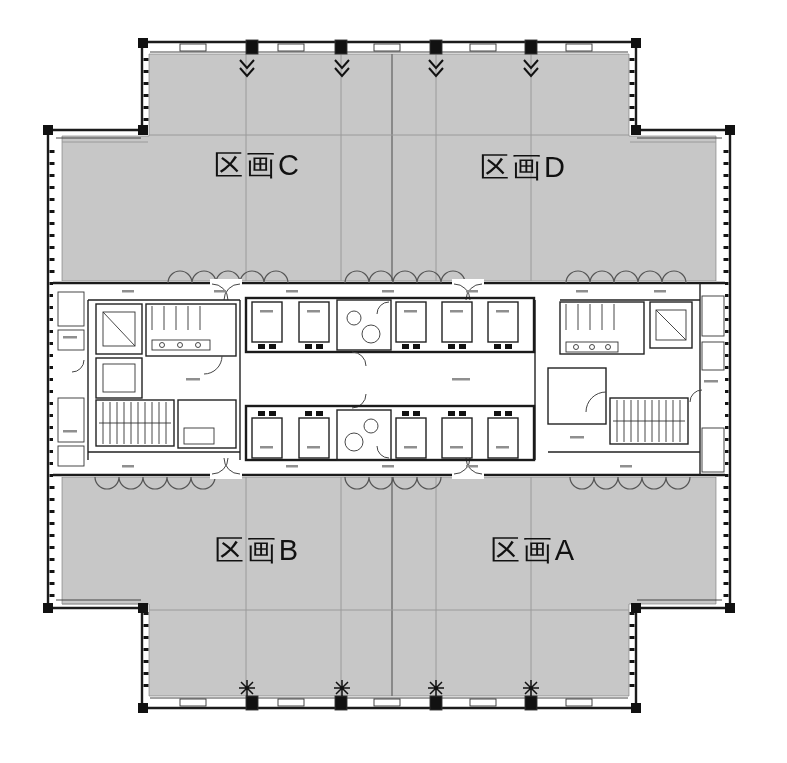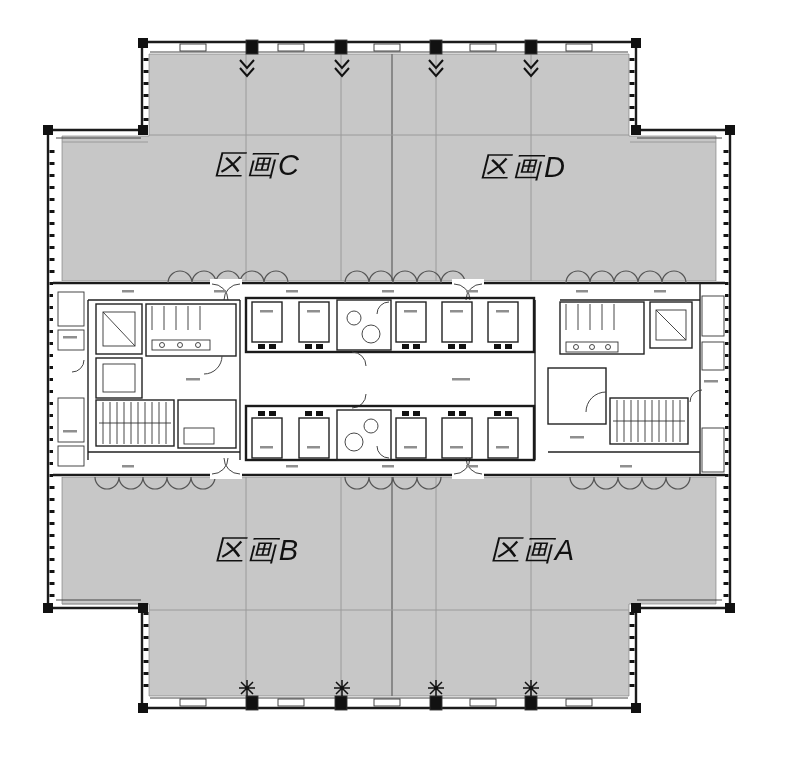--- a/index.html
+++ b/index.html
@@ -1,20 +1,20 @@
 <!DOCTYPE html>
 <html style="--floor: #c7c7c7; --wall: #1b1b1b; --line: #3a3a3a; --grid: #9a9a9a; --bg: #ffffff;"><head>
 <meta charset="utf-8">
 <style>
   :root{
     --floor:#c7c7c7; --wall:#1b1b1b; --line:#3a3a3a; --grid:#9a9a9a; --bg:#ffffff;
   }
   html,body{margin:0;padding:0;background:var(--bg);}
   .canvas{position:relative;width:787px;height:763px;background:var(--bg);overflow:hidden;
-          font-family:"Liberation Sans","DejaVu Sans",sans-serif;font-style:italic;}
+          font-family:"Liberation Sans","DejaVu Sans",sans-serif;}
   svg{position:absolute;left:0;top:0;}
   .section-label{font-size:29px;letter-spacing:3px;fill:#111;font-family:"Liberation Sans","DejaVu Sans",sans-serif;}
   .w2{stroke:var(--wall);stroke-width:2.4;fill:none;}
   .w1{stroke:#222;stroke-width:1.4;fill:none;}
   .t{stroke:#333;stroke-width:.9;fill:none;}
   .gridline{stroke:var(--grid);stroke-width:1;fill:none;}
   .centerline{stroke:#6f6f6f;stroke-width:1.4;fill:none;}
   .smudge{fill:#8f8f8f;}
   .doorarc{stroke:#444;stroke-width:1;fill:none;}
   .scallop{stroke:#555;stroke-width:1.2;fill:none;}

